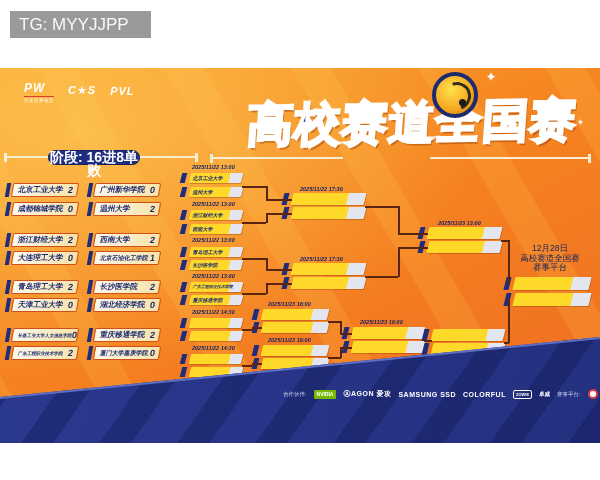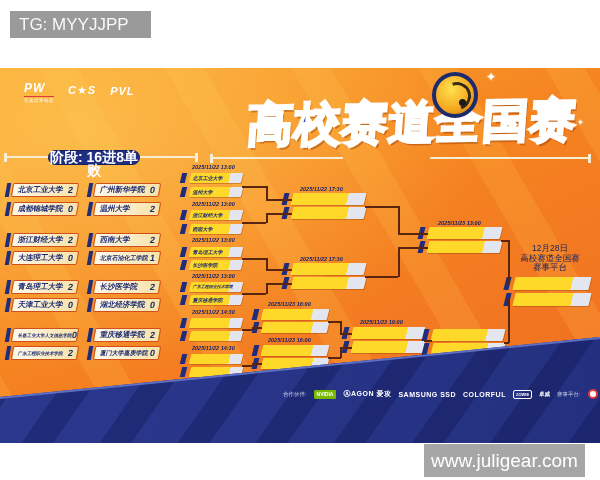--- a/index.html
+++ b/index.html
@@ -304,14 +304,13 @@
       <span class="sp-badge">ZOWIE</span>
       <span class="sp-small">卓威</span>
       <span class="sp-label">赛事平台:</span>
       <span class="pwa">
         <span class="pwa-icon"></span>
 
       </span>
     </div>
   </div>
 
-  <div class="site-mark">www.juligear.com</div>
 </div>
 
 </body></html>

